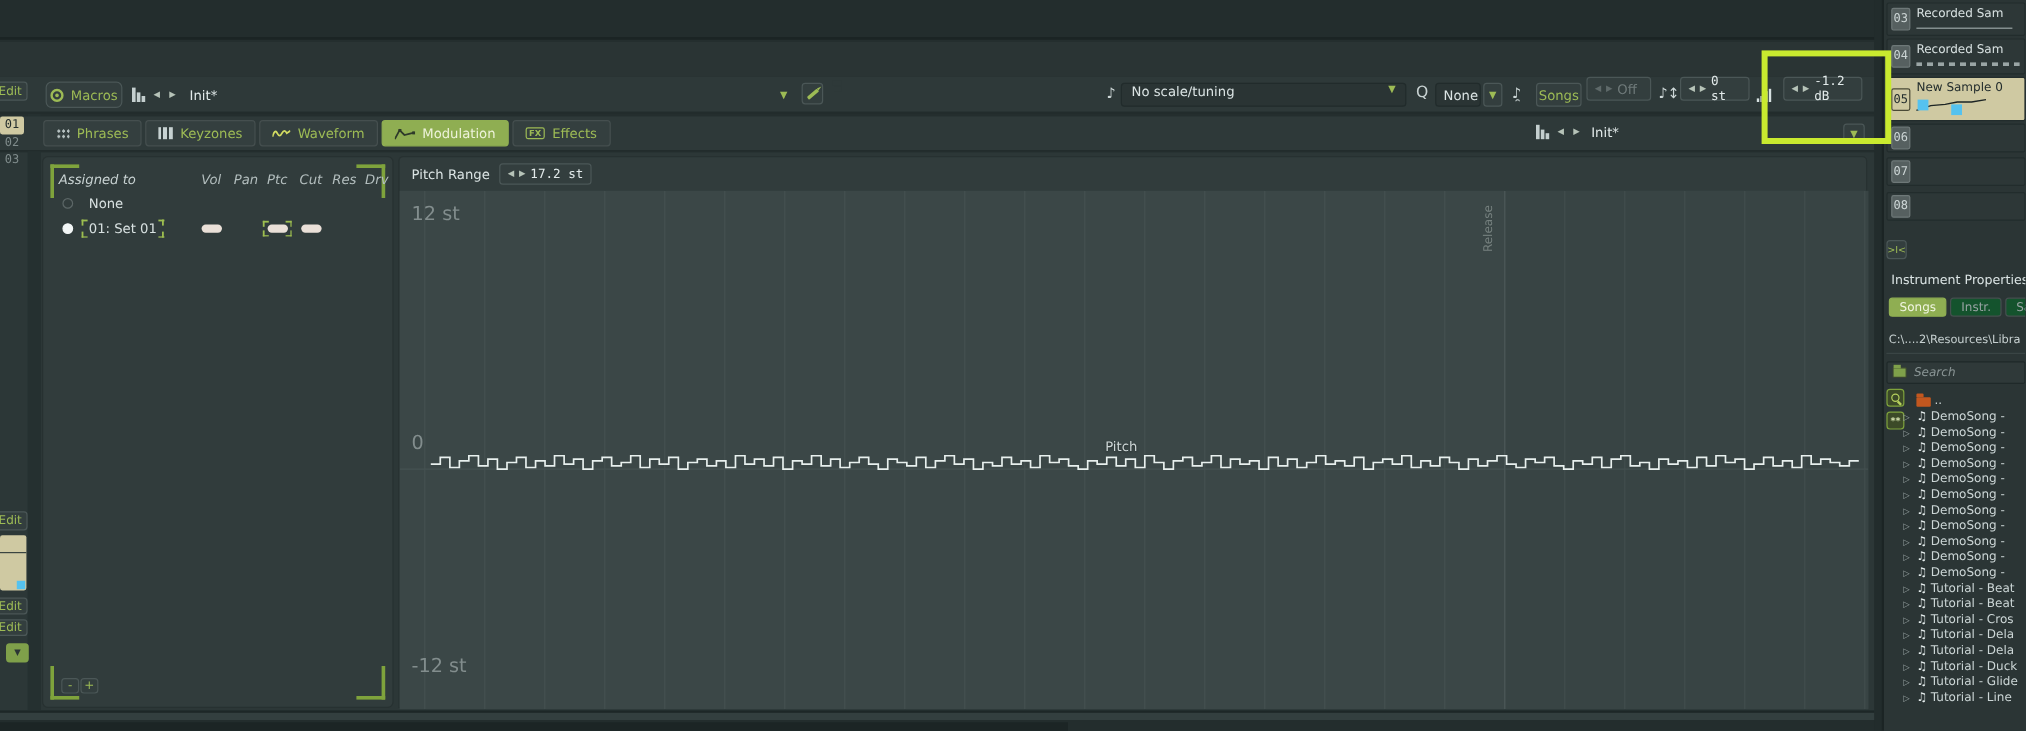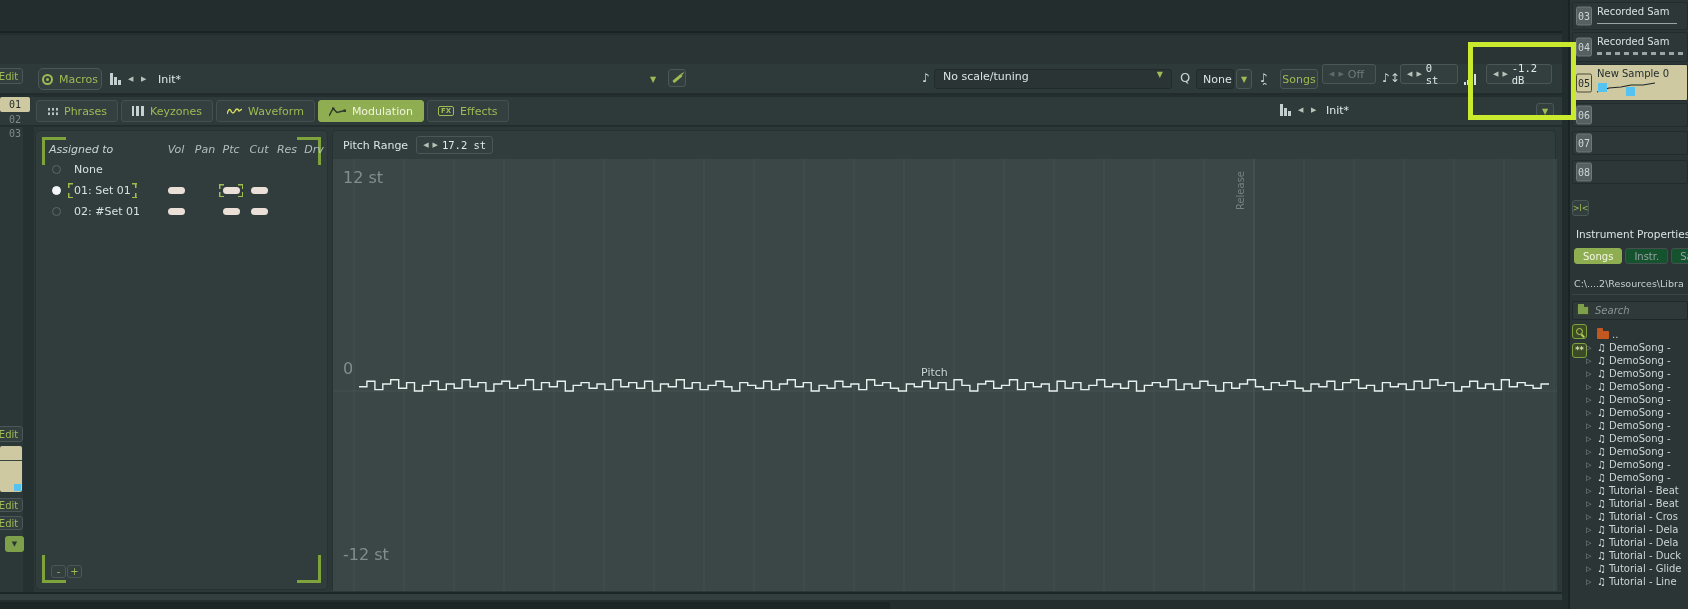--- a/index.html
+++ b/index.html
@@ -62,21 +62,21 @@
     background-size:5px 1.5px,1.5px 5px,5px 1.5px,1.5px 5px,5px 1.5px,1.5px 5px,5px 1.5px,1.5px 5px;
     background-position:left top,left top,right top,right top,left bottom,left bottom,right bottom,right bottom; }
 
   
   .tabs { position:absolute; left:36px; top:100px; display:flex; gap:3px; }
   .tab { height:22px; padding:0 10px; display:flex; align-items:center; gap:6px; background:#343f3f; border:1px solid #454f4f; border-radius:3px; color:#9dbb55; cursor:default; }
   .tab.active { background:#8fae52; border-color:#8fae52; color:#eef3da; }
 
   
   .rail-btn { position:absolute; left:-6px; width:29px; height:16px; font-size:10px; }
-  .slotnum { position:absolute; left:0; width:30px; text-align:center; font-family:"DejaVu Sans Mono",monospace; font-size:10px; color:#7f8b8b; }
+  .slotnum { position:absolute; left:0; width:20px; text-align:center; font-family:"DejaVu Sans Mono",monospace; font-size:10px; color:#7f8b8b; }
   .slotnum.sel { background:#cfc9a2; color:#232d2d; border-radius:2px; }
   .railthumb { position:absolute; left:0; top:446px; width:22px; height:46px; background:#cfc9a2; border-radius:2px; }
   .railthumb i { position:absolute; left:0; top:14px; width:100%; height:1px; background:#3a4440; display:block; }
   .railthumb b { position:absolute; right:1px; bottom:1px; width:7px; height:7px; background:#55c2ef; display:block; }
   .rail-dd { position:absolute; left:5px; top:536px; width:19px; height:16px; background:#7fa04a; border-radius:3px; color:#2b3535; font-size:7px; display:flex; align-items:center; justify-content:center; }
 
   
   .apanel { left:35px; top:130px; width:293px; height:460px; background:#313c3c; border:1px solid #273131; border-radius:5px; }
   .cb { position:absolute; width:24px; height:28px; }
   .cb.tl { left:6px; top:6px; border-left:3px solid #7fa33c; border-top:3px solid #7fa33c; }
@@ -283,33 +283,20 @@
         <span class="radio"></span>
         <span class="alabel">None</span>
       </div>
       <div class="arow">
         <span class="radio on"></span>
         <span class="alabel mini-brackets">01: Set 01</span>
         <span class="cellwrap" style="left:128px">
           <span class="pill"></span>
         </span>
         <span class="cellwrap mini-brackets" style="left:183px">
-          <span class="pill"></span>
-        </span>
-        <span class="cellwrap" style="left:211px">
-          <span class="pill"></span>
-        </span>
-      </div>
-      <div class="arow">
-        <span class="radio"></span>
-        <span class="alabel">02: #Set 01</span>
-        <span class="cellwrap" style="left:128px">
-          <span class="pill"></span>
-        </span>
-        <span class="cellwrap" style="left:183px">
           <span class="pill"></span>
         </span>
         <span class="cellwrap" style="left:211px">
           <span class="pill"></span>
         </span>
       </div>
     </div>
   <div class="abs btn mp-btn" style="left:15px;top:434px;">
       <span>-</span>
     </div>

